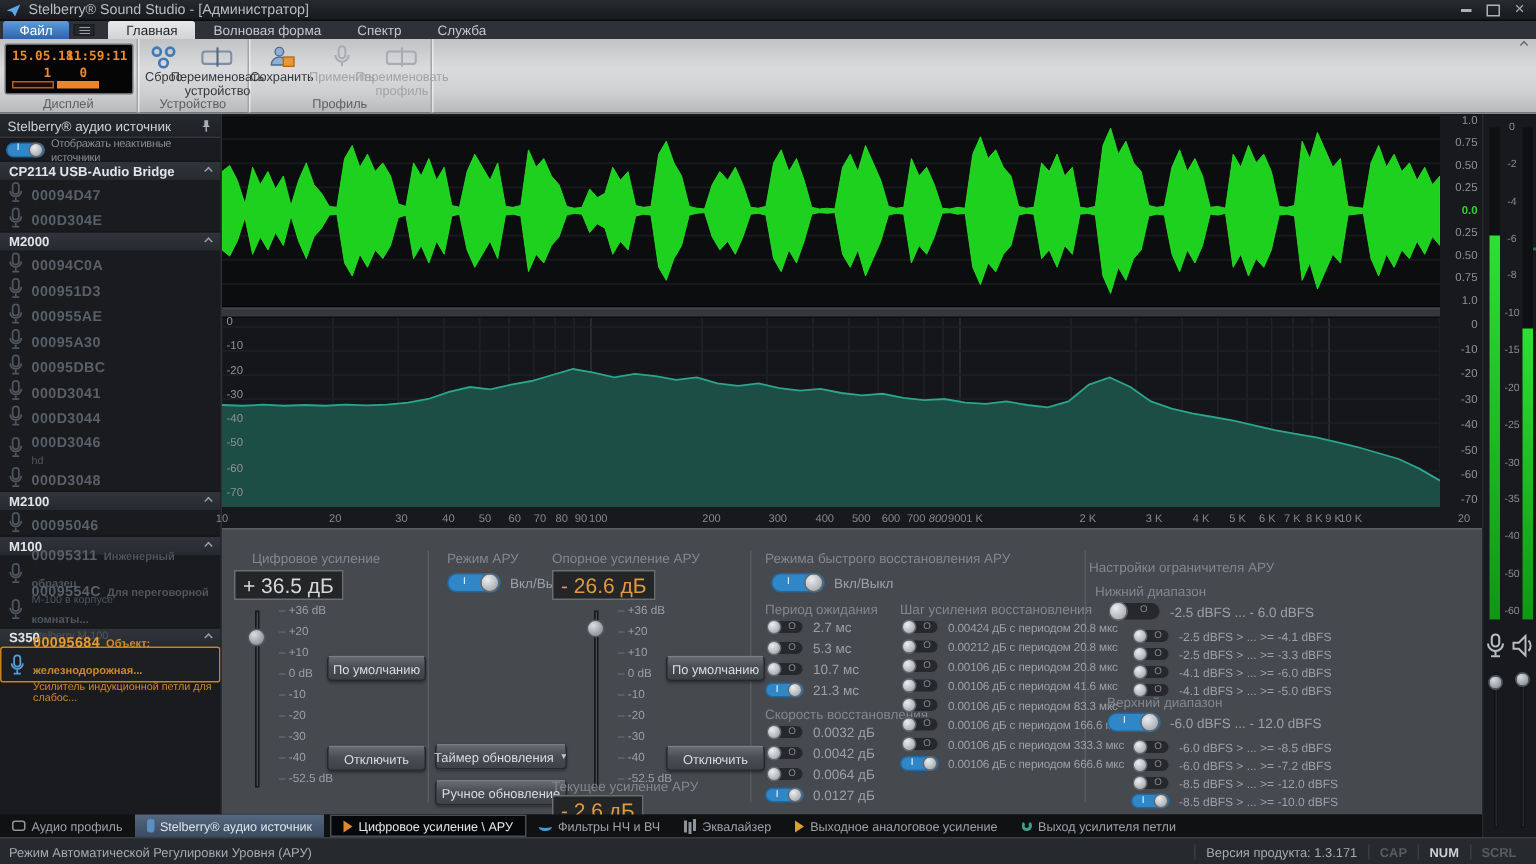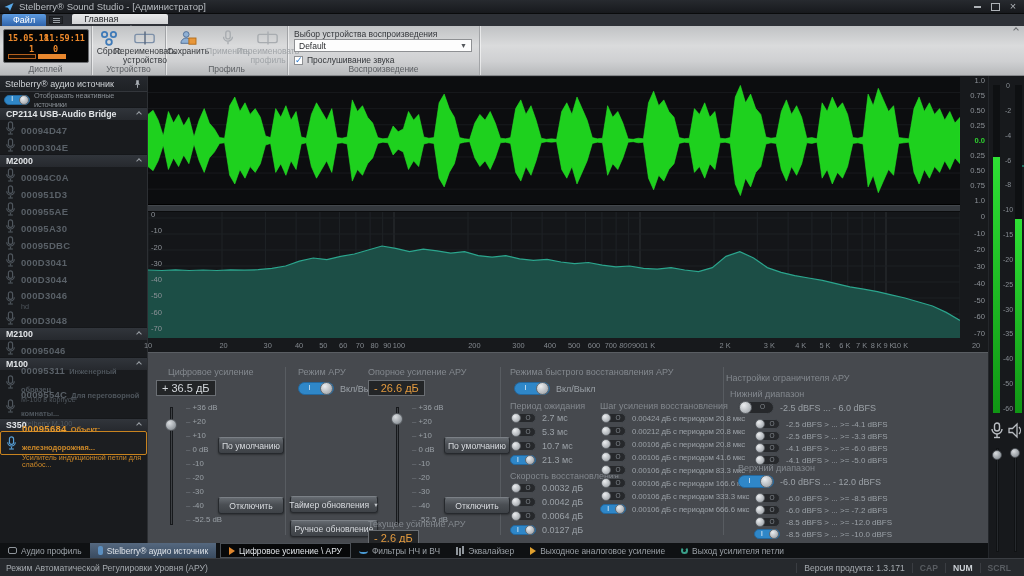--- a/index.html
+++ b/index.html
@@ -20,21 +20,21 @@
 
   
   .menubar{position:absolute;left:0;top:14px;width:1024px;height:12px;background:#2e3137;
     display:flex;align-items:stretch;font-size:9px;}
   .filebtn{background:linear-gradient(#5d9be0,#2f63ab);color:#fff;padding:0 11px;
     display:flex;align-items:center;border-radius:2px 2px 0 0;margin-left:2px;}
   .qbtn{width:14px;margin:2px 3px;background:#24272c;border:1px solid #1a1c1f;
     display:flex;align-items:center;justify-content:center;}
   .qbtn::before{content:"";width:7px;height:5px;
     background:repeating-linear-gradient(#9aa0a6 0 1px,transparent 1px 2px);}
-  .mtabs{display:flex;margin-left:6px;flex-direction:column;}
+  .mtabs{display:flex;margin-left:6px;}
   .mtab{padding:0 12px;display:flex;align-items:center;color:#c3c7cc;}
   .mtab.active{background:linear-gradient(#e8e9ea,#d2d3d5);color:#1e2023;border-radius:2px 2px 0 0;}
 
   
   .ribbon{position:absolute;left:0;top:26px;width:1024px;height:50px;
     background:linear-gradient(#c0c2c4,#dadbdc 40%,#cfd0d2 72%,#b7b9bb);
     border-bottom:1px solid #85878a;padding-left:44px;}
   .rgroup{position:absolute;top:0;height:49px;border-right:1px solid #a2a4a7;
     box-shadow:1px 0 0 rgba(255,255,255,.55);}
   .rcap{position:absolute;bottom:1px;left:0;right:0;text-align:center;
@@ -121,21 +121,21 @@
   .spec-labs .sl{right:auto;left:0;}
   .freq-axis{position:absolute;left:148px;top:338px;width:828px;height:14px;background:#17191c;}
   .fl{position:absolute;top:3px;transform:translateX(-50%);font-size:7.4px;color:#83888e;}
   .chart-svg{position:absolute;left:0;top:0;}
 
   
   .controls{position:absolute;left:148px;top:352px;width:840px;height:191px;background:#46494e;
     border-top:1px solid #5a5e63;font-size:9px;color:#9ba1a7;}
   .ptitle{position:absolute;font-size:9px;color:#83888e;white-space:nowrap;}
   .badge{position:absolute;background:#232527;border:1px solid #6a6e73;color:#e29a3f;
-    font-size:11px;padding:1px 5px;white-space:nowrap;}
+    font-size:14px;padding:1px 5px;white-space:nowrap;}
   .badge.light{color:#d4d8dc;}
   .btn{position:absolute;height:17px;background:linear-gradient(#666b71,#4a4e53 45%,#3e4247);
     border:1px solid #26292d;border-top-color:#7b8086;border-radius:3px;color:#d9dce0;
     font-size:8.6px;display:flex;align-items:center;justify-content:center;
     box-shadow:0 1px 2px rgba(0,0,0,.35);white-space:nowrap;}
   .btn.dd::after{content:"▼";font-size:5.5px;margin-left:4px;color:#c4c8cc;}
   .vtrack{position:absolute;width:3px;background:linear-gradient(90deg,#212326,#5a5e63);
     border:1px solid #17191c;}
   .vknob{position:absolute;width:12px;height:12px;border-radius:50%;
     background:radial-gradient(circle at 35% 30%,#dbdee1,#8f959b 75%);border:1px solid #55595e;}
@@ -268,32 +268,20 @@
       <div class="rbtn dis" style="left:82px;width:40px;">
         <svg width="22" height="16" viewBox="0 0 24 16">
           <rect x="1" y="4" width="21" height="9" rx="2" fill="none" stroke="#a8acb0" stroke-width="1.5"></rect>
           <line x1="12" y1="1" x2="12" y2="15" stroke="#a8acb0" stroke-width="1.5"></line>
           </svg>
         <span>Переименовать профиль</span>
       </div>
       <div class="rcap">Профиль</div>
     </div>
 
-    <div class="rgroup" style="left:288px;width:192px;">
-      <div class="playlab">Выбор устройства воспроизведения</div>
-      <div class="seldd">
-        <span>Default</span>
-        <span class="arr">▼</span>
-      </div>
-      <div class="cbrow">
-        <span class="cb on"></span>
-        <span>Прослушивание звука</span>
-      </div>
-      <div class="rcap">Воспроизведение</div>
-    </div>
     <span class="caret ribcol" style="border-color:#6a6d70;"></span>
   </div>
 
   <div class="sidebar">
     <div class="sb-head">
       <span>Stelberry® аудио источник</span>
       <svg width="9" height="12" viewBox="0 0 14 14">
         <path d="M5 1h4v5l2 2H3l2-2z" fill="#aab0b6"></path>
         <line x1="7" y1="8" x2="7" y2="13" stroke="#aab0b6" stroke-width="1.5"></line>
         </svg>

